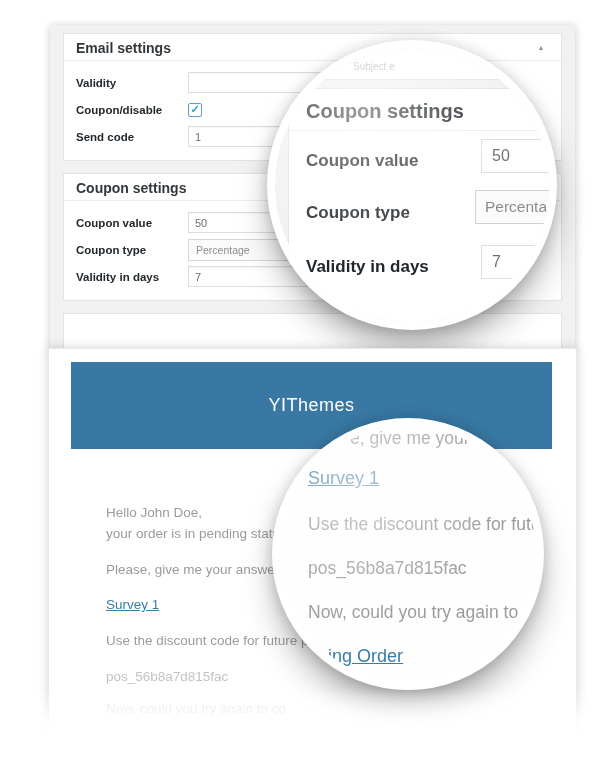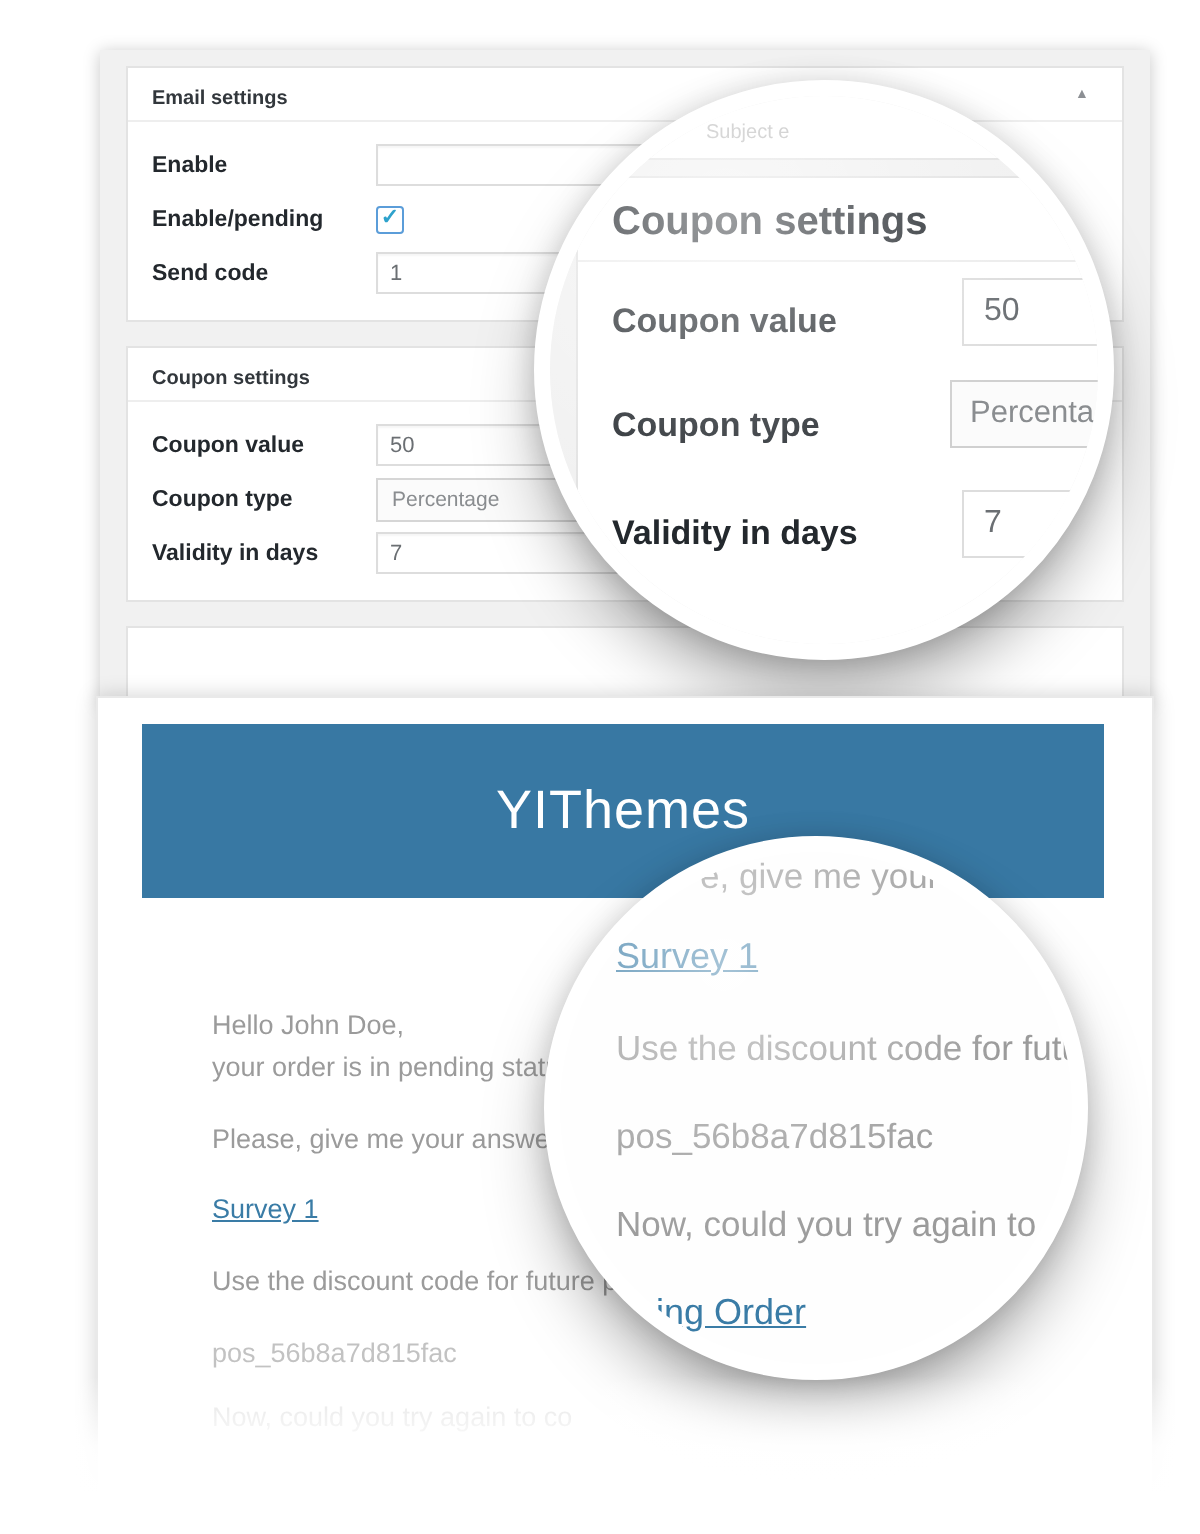--- a/index.html
+++ b/index.html
@@ -12,21 +12,21 @@
     background:#f1f1f1; box-shadow:0 1px 8px rgba(0,0,0,.22);
     overflow:hidden; z-index:1; padding:8px 13px;
   }
   .postbox {
     background:#fff; border:1px solid #e3e3e3; margin-bottom:12px; position:relative;
   }
   .postbox-header {
     position:relative; height:27px; line-height:27px; padding-left:12px;
     border-bottom:1px solid #eeeeee;
   }
-  .postbox-title { font-size:10px; font-weight:bold; color:#32373c; }
+  .postbox-title { font-size:14px; font-weight:bold; color:#32373c; }
   .collapse-btn {
     position:absolute; right:10px; top:0; height:27px; width:20px;
     background:none; border:none; cursor:pointer; color:#8c8f94; font-size:7px;
   }
   .postbox-inside { padding:8px 12px 10px 12px; }
   .field-row { position:relative; display:flex; align-items:center; min-height:27px; }
   .field-label { width:112px; flex:0 0 112px; font-size:11.5px; font-weight:bold; color:#23282d; }
   .text-input {
     width:135px; height:21px; border:1px solid #dddddd; background:#fff;
     font-family:"Liberation Sans",sans-serif; font-size:11px; color:#6b6f73; padding:0 6px;
@@ -46,21 +46,21 @@
   
   .email-card {
     position:absolute; left:48px; top:348px; width:529px; height:400px;
     background:#fff; border:1px solid #e9e9e9; box-shadow:0 0 10px rgba(0,0,0,.18);
     z-index:10; overflow:hidden;
   }
   .email-banner {
     position:absolute; left:22px; top:13px; width:481px; height:87px;
     background:#3878a3; display:flex; align-items:center; justify-content:center;
   }
-  .email-brand { color:#ffffff; font-size:27px; letter-spacing:.5px; }
+  .email-brand { color:#ffffff; font-size:18px; letter-spacing:.5px; }
   .email-line { position:absolute; left:57px; font-size:13.5px; color:#9b9b9b; white-space:nowrap; }
   .email-link { color:#3a7ca6; text-decoration:underline; font-size:13.5px; white-space:nowrap; position:absolute; left:57px; }
 
   
   .lens {
     position:absolute; border-radius:50%; border:8px solid #ffffff; overflow:hidden;
     box-shadow:0 20px 35px -6px rgba(0,0,0,.38), 0 0 14px rgba(0,0,0,.15);
   }
   .lens .sheen {
     position:absolute; inset:0; border-radius:50%; pointer-events:none;
@@ -109,26 +109,26 @@
 
     <div class="postbox">
       <div class="postbox-header">
         <span class="postbox-title">Email settings</span>
         <button class="collapse-btn">
           <span>▲</span>
         </button>
       </div>
       <div class="postbox-inside">
         <div class="field-row">
-          <span class="field-label">Enable</span>
+          <span class="field-label">Validity</span>
           <input class="text-input" type="text" value="" style="">
           <span class="field-desc">Subject e</span>
         </div>
         <div class="field-row">
-          <span class="field-label">Enable/pending</span>
+          <span class="field-label">Coupon/disable</span>
           <span class="wp-checkbox">
             <span>✓</span>
           </span>
         </div>
         <div class="field-row">
           <span class="field-label">Send code</span>
           <input class="text-input" type="text" value="1" style="">
         </div>
       </div>
     </div>

